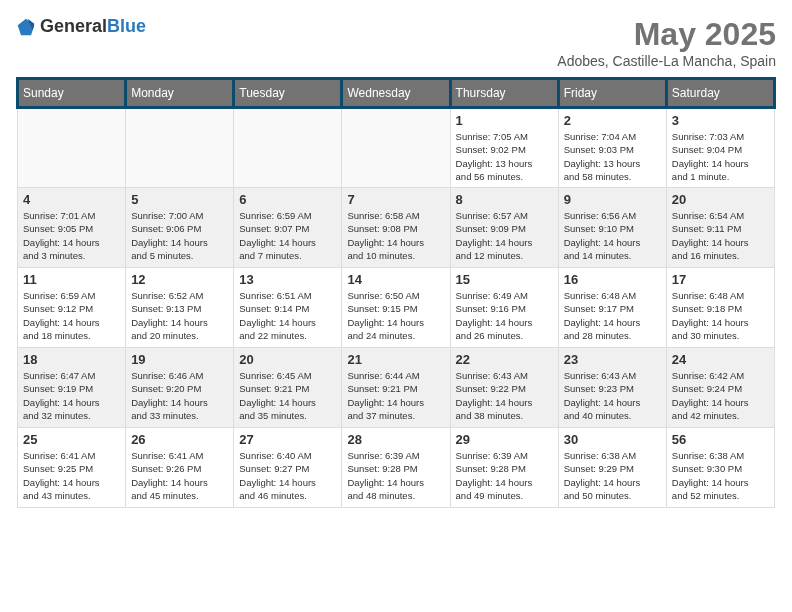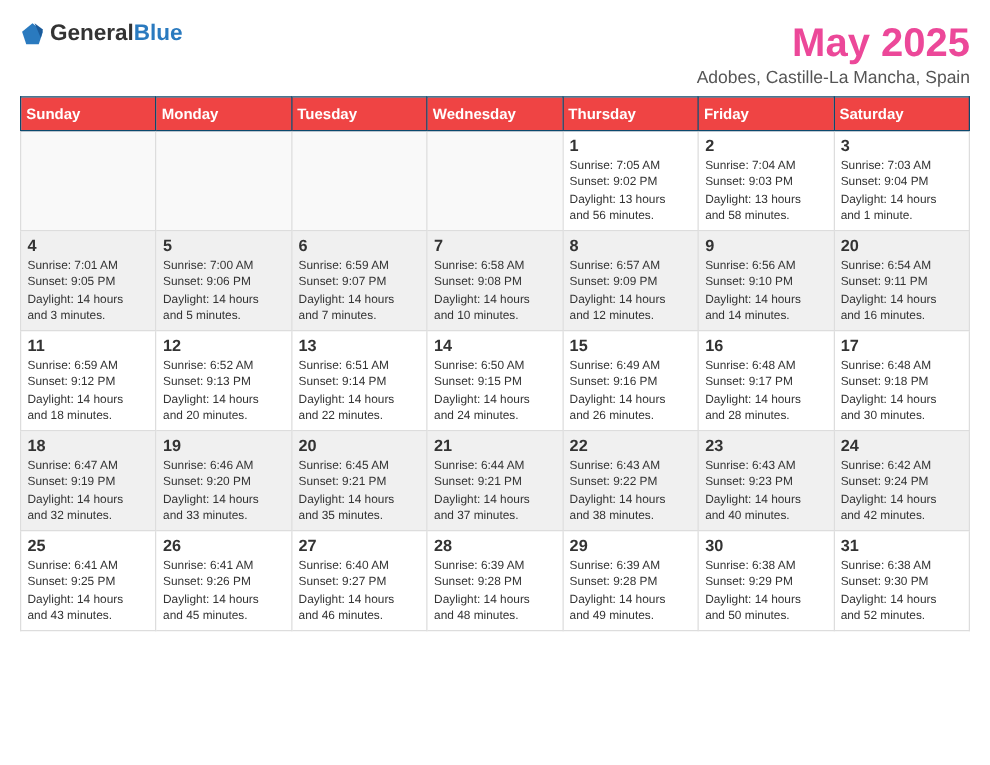--- a/index.html
+++ b/index.html
@@ -24,39 +24,39 @@
     .logo-icon {
       width: 20px;
       height: 20px;
     }
     .title-area {
       text-align: right;
     }
     .month-title {
       font-size: 32px;
       font-weight: bold;
-      color: #ec4899;
+      color: #737373;
     }
     .location-title {
       font-size: 14px;
       color: #555;
     }
     table {
       width: 100%;
       border-collapse: collapse;
       border: 1px solid #ccc;
     }
     th {
-      background-color: #ef4444;
+      background-color: #737373;
       color: #fff;
       font-size: 12px;
-      font-weight: bold;
+      font-weight: normal;
       padding: 6px 4px;
       text-align: left;
-      border: 1px solid #0c4a6e;
+      border: 3px solid #0c4a6e;
     }
     td {
       vertical-align: top;
       padding: 4px 5px;
       border: 1px solid #ddd;
       height: 80px;
       width: 108px;
       background: #fff;
     }
     td.empty {
@@ -327,21 +327,21 @@
 and 49 minutes.</div>
         </td>
         <td>
           <span class="day-number">30</span>
           <div class="day-info" style="white-space: pre-line;">Sunrise: 6:38 AM
 Sunset: 9:29 PM
 Daylight: 14 hours
 and 50 minutes.</div>
         </td>
         <td>
-          <span class="day-number">31</span>
+          <span class="day-number">56</span>
           <div class="day-info" style="white-space: pre-line;">Sunrise: 6:38 AM
 Sunset: 9:30 PM
 Daylight: 14 hours
 and 52 minutes.</div>
         </td>
       </tr>
     </tbody>
 </table>
 
 </body></html>

